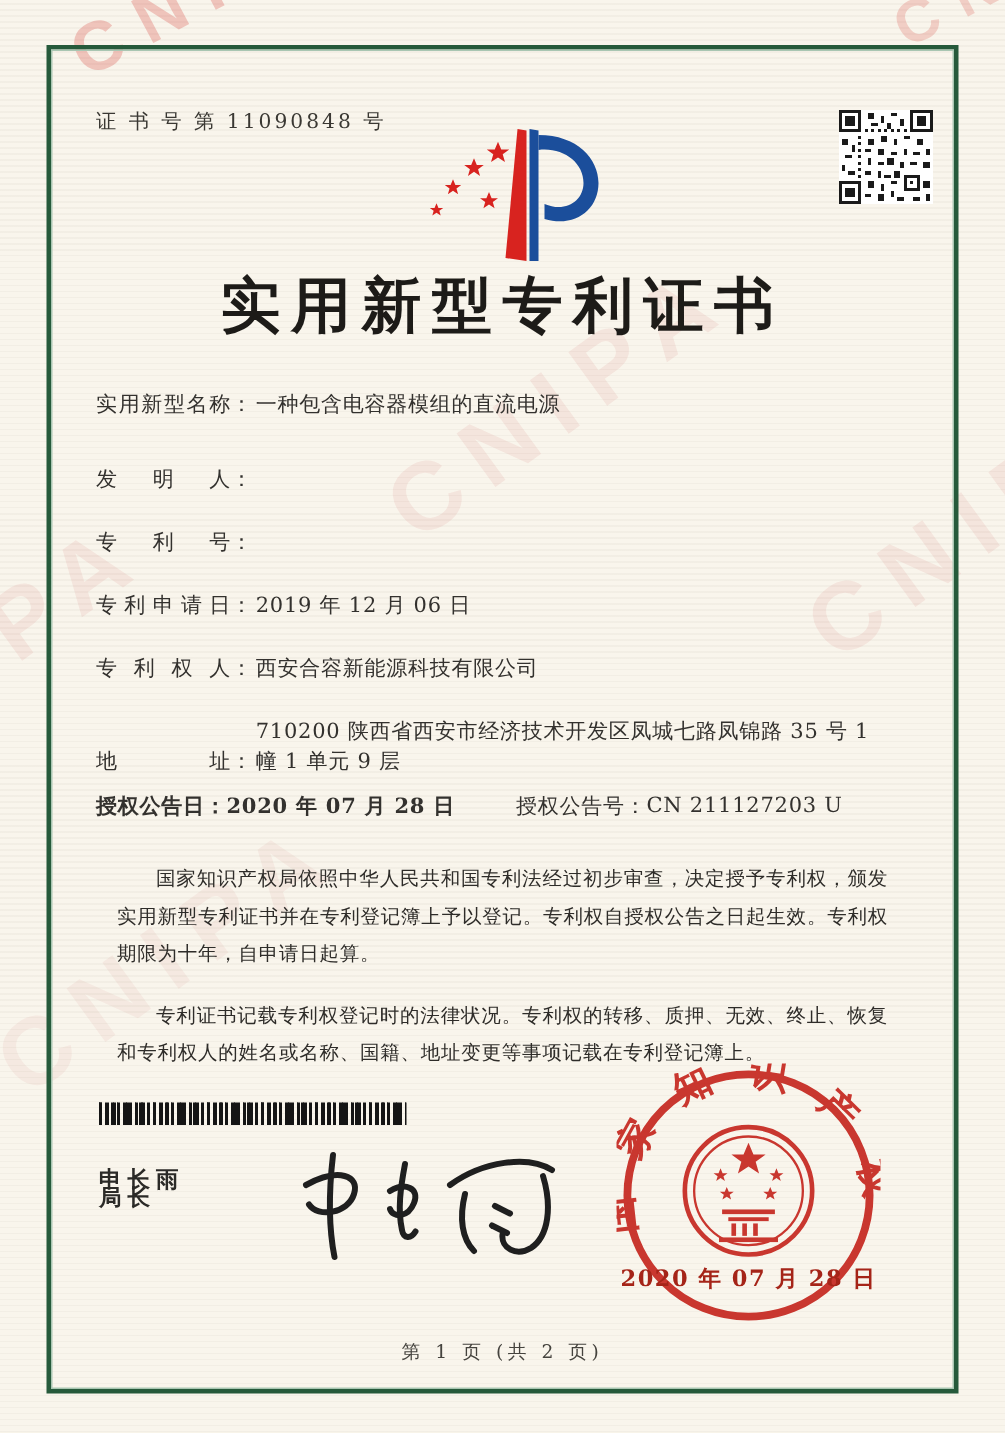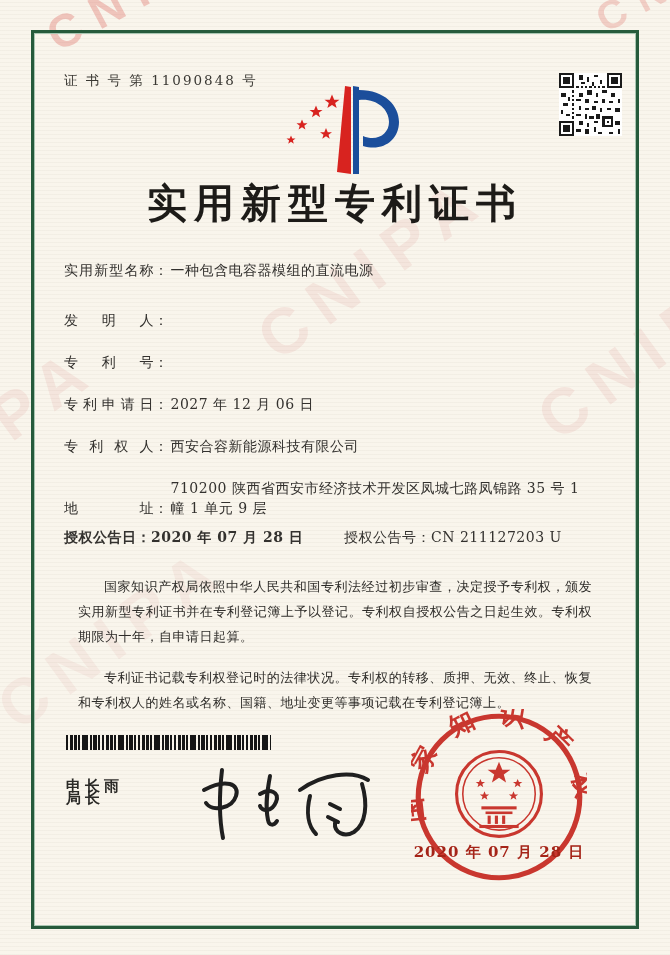--- a/index.html
+++ b/index.html
@@ -122,21 +122,21 @@
     <span class="flabel">发明人</span>
     <span class="colon">：</span>
   </div>
   <div class="frow r3">
     <span class="flabel">专利号</span>
     <span class="colon">：</span>
   </div>
   <div class="frow r4">
     <span class="flabel">专利申请日</span>
     <span class="colon">：</span>
-    <span class="fvalue">2027 年 12 月 06 日</span>
+    <span class="fvalue">2019 年 12 月 06 日</span>
   </div>
   <div class="frow r5">
     <span class="flabel">专利权人</span>
     <span class="colon">：</span>
     <span class="fvalue">西安合容新能源科技有限公司</span>
   </div>
   <div class="frow r6">
     <span class="flabel">地址</span>
     <span class="colon">：</span>
     <span class="fvalue">710200 陕西省西安市经济技术开发区凤城七路凤锦路 35 号 1 幢 1 单元 9 层</span>
@@ -196,14 +196,15 @@
       <rect x="68" y="94" width="34" height="3"></rect>
       <rect x="72" y="99" width="26" height="2.5"></rect>
       <rect x="74" y="103" width="3" height="8"></rect>
       <rect x="81" y="103" width="3" height="8"></rect>
       <rect x="88" y="103" width="3" height="8"></rect>
       <rect x="66" y="112" width="38" height="3"></rect>
     </g>
   </svg>
   <div class="seal-date">2020 年 07 月 28 日</div>
 
+  <div class="footer">第 1 页 (共 2 页)</div>
 
 </div>
 
 </body></html>

